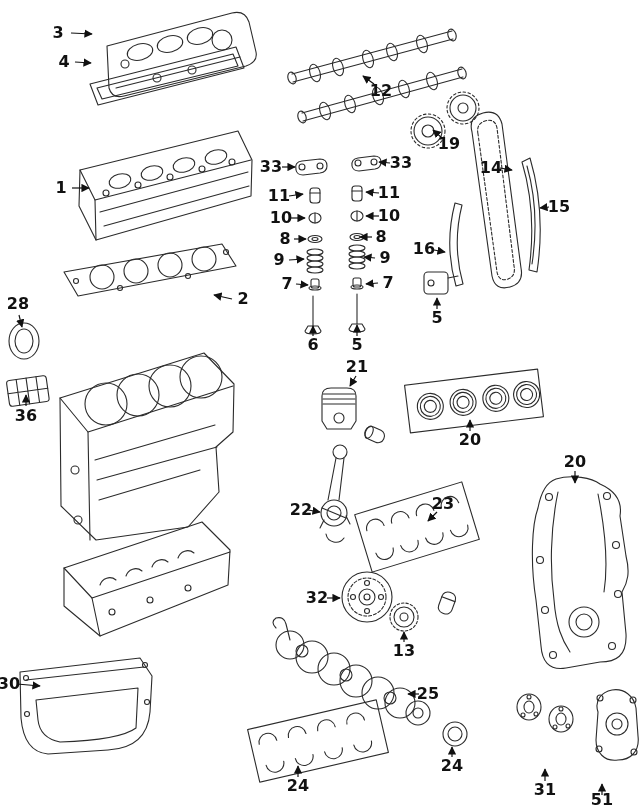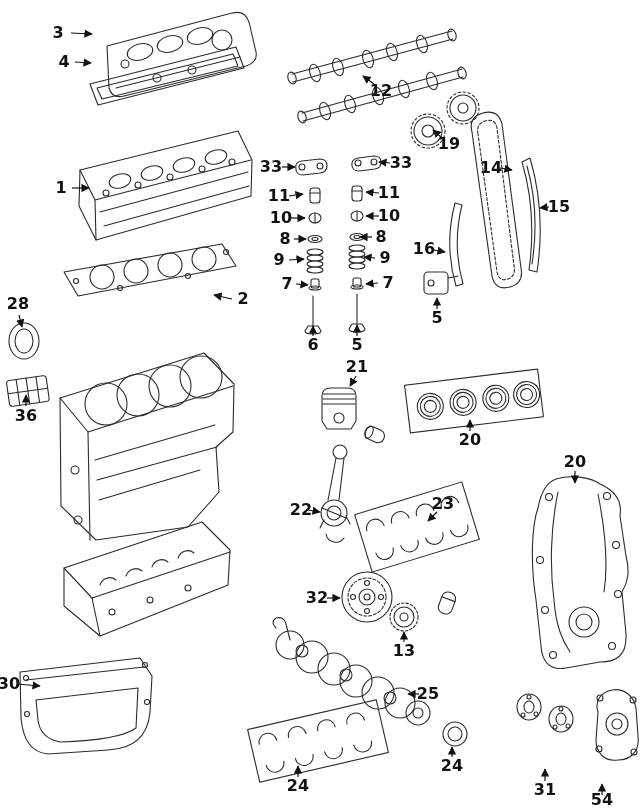--- a/index.html
+++ b/index.html
@@ -451,15 +451,15 @@
   <span class="callout" style="left:470px;top:440px">20</span>
   <span class="callout" style="left:575px;top:462px">20</span>
   <span class="callout" style="left:301px;top:510px">22</span>
   <span class="callout" style="left:443px;top:504px">23</span>
   <span class="callout" style="left:317px;top:598px">32</span>
   <span class="callout" style="left:404px;top:651px">13</span>
   <span class="callout" style="left:428px;top:694px">25</span>
   <span class="callout" style="left:298px;top:786px">24</span>
   <span class="callout" style="left:452px;top:766px">24</span>
   <span class="callout" style="left:545px;top:790px">31</span>
-  <span class="callout" style="left:602px;top:800px">54</span>
+  <span class="callout" style="left:602px;top:800px">51</span>
 
 </div>
 
 </body></html>

